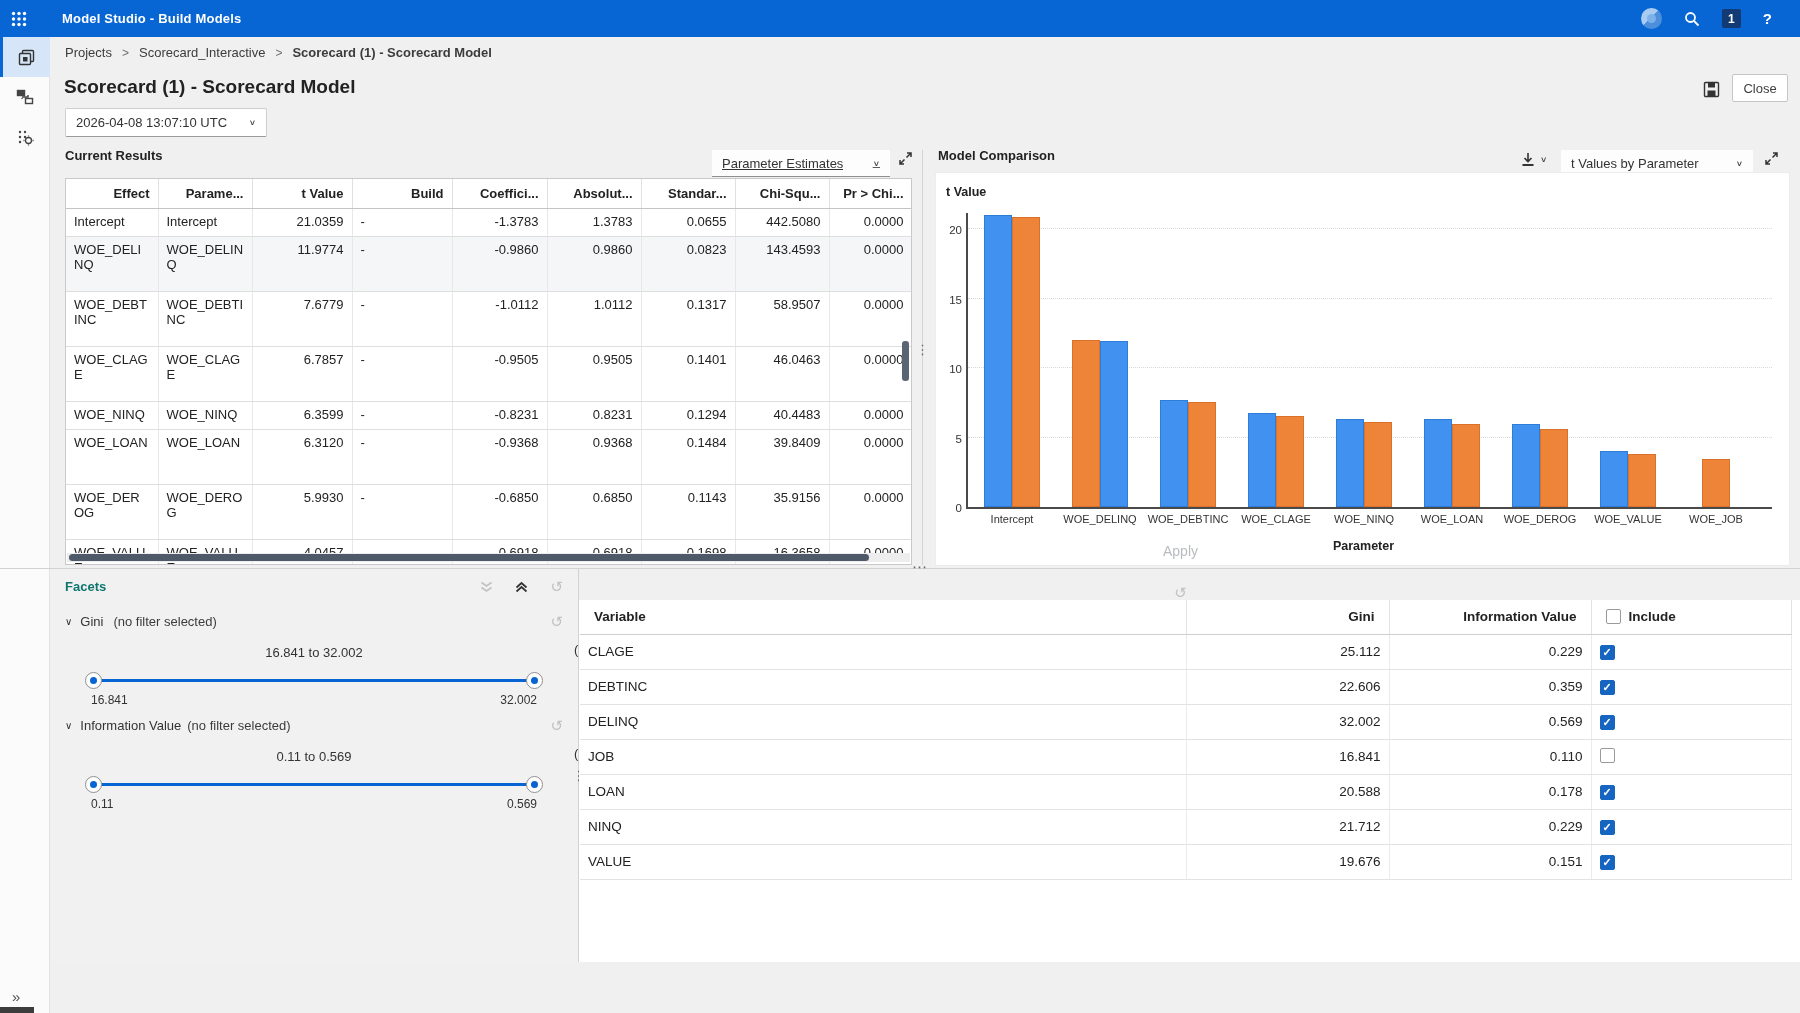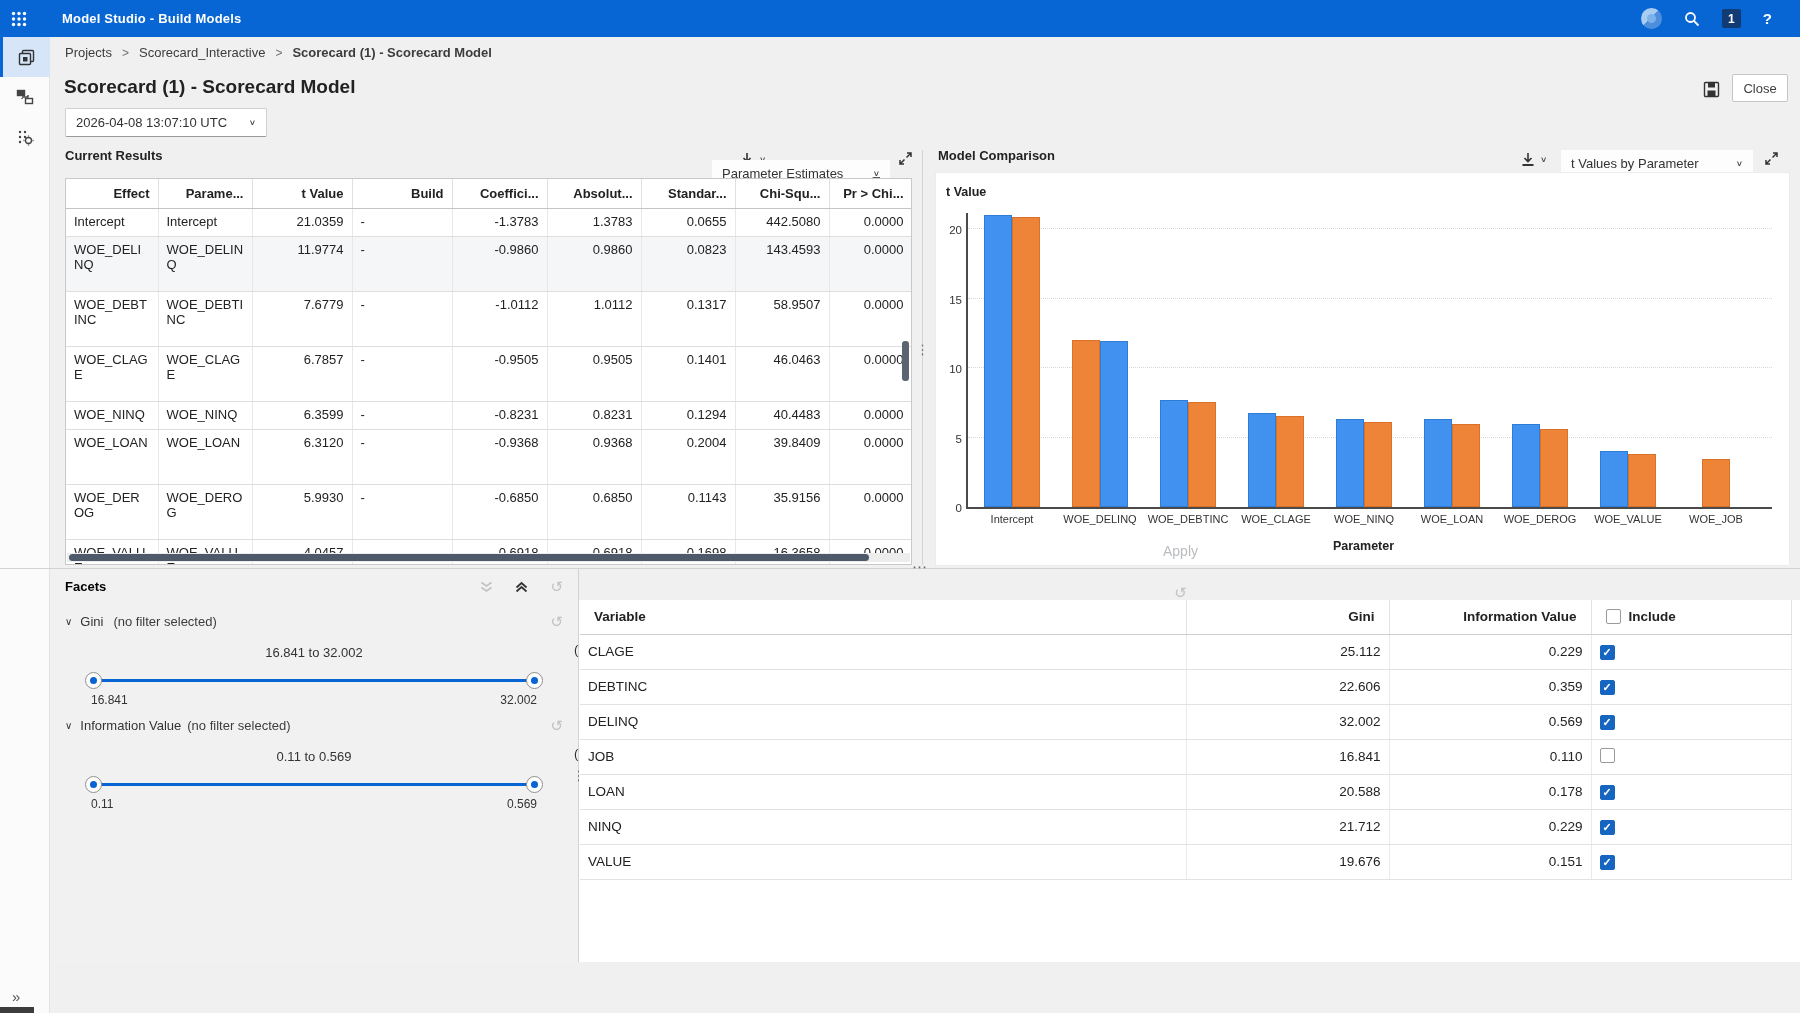--- a/index.html
+++ b/index.html
@@ -93,21 +93,21 @@
     border-top:1px dotted #d9d9d9; }
   .ytick { position:absolute; left:-28px; width:24px; text-align:right; font-size:11.5px; color:#333; }
   .bar { position:absolute; bottom:0; }
   .cat-label { position:absolute; font-size:11px; color:#333; text-align:center; top:300px; width:96px; }
   .chart-xtitle { position:absolute; left:0; top:366px; width:855px; text-align:center;
     font-size:12.5px; font-weight:bold; color:#222; }
 
   
   .facets { position:absolute; left:50px; top:569px; width:528px; height:393px; background:#f1f1f2; }
   .facets-header { position:absolute; left:15px; top:10px; width:498px; display:flex; align-items:center; }
-  .facets-header .ttl { font-size:13px; font-weight:bold; color:#000000; }
+  .facets-header .ttl { font-size:13px; font-weight:bold; color:#0f766e; }
   .facets-header .hicons { margin-left:auto; display:flex; gap:22px; align-items:center; }
   .dim { color:#c2c2c2 !important; }
   .facet-sec-head { position:absolute; left:15px; width:498px; display:flex; align-items:center;
     font-size:13px; color:#333; }
   .facet-sec-head .chevdown { font-size:10px; margin-right:8px; color:#333; cursor:pointer; }
   .facet-sec-head .reset { margin-left:auto; }
   .range-label { position:absolute; left:0; width:528px; text-align:center; font-size:13px; color:#333; }
   .facet-count { position:absolute; left:540px; font-size:13px; color:#333; transform:translateX(-100%); }
   .slider { position:absolute; left:35px; width:458px; height:18px; }
   .slider .track { position:absolute; left:14px; right:14px; top:8px; height:3px; background:#0764d2; }
@@ -232,21 +232,21 @@
 
 <div class="abs panel-label" style="left:65px; top:148px;">Current Results</div>
 
 <div class="abs icon-btn" style="left:740px; top:152px; gap:5px;">
   <svg width="14" height="15" viewBox="0 0 14 15" fill="none" stroke="#333" stroke-width="1.6">
     <path d="M7 1v8M3.5 6 7 9.5 10.5 6"></path>
       <path d="M1.5 13h11" stroke-width="2"></path>
   </svg>
   <span class="chev">∨</span>
 </div>
-<div class="abs flat-select" style="left: 712px; top: 160px; width: 178px; text-decoration: underline;">
+<div class="abs flat-select" style="left: 712px; top: 150px; width: 178px; text-decoration: underline;">
   <span style="white-space:nowrap; overflow:hidden;">Parameter Estimates</span>
 <span class="chev">∨</span>
   </div>
 
 <style>
 </style>
 <div class="abs icon-btn" style="left:899px; top:152px;">
   <svg width="13" height="13" viewBox="0 0 13 13" fill="none" stroke="#333" stroke-width="1.5">
     <path d="M8 1h4v4M12 1 7.5 5.5"></path>
       <path d="M5 12H1V8M1 12l4.5-4.5"></path>
@@ -335,21 +335,21 @@
           <td class="r">40.4483</td>
           <td class="r">0.0000</td>
         </tr>
         <tr style="height: 55px;">
           <td>WOE_LOAN</td>
           <td>WOE_LOAN</td>
           <td class="r">6.3120</td>
           <td>-</td>
           <td class="r">-0.9368</td>
           <td class="r">0.9368</td>
-          <td class="r">0.2004</td>
+          <td class="r">0.1484</td>
           <td class="r">39.8409</td>
           <td class="r">0.0000</td>
         </tr>
         <tr style="height: 55px;">
           <td>WOE_DEROG</td>
           <td>WOE_DEROG</td>
           <td class="r">5.9930</td>
           <td>-</td>
           <td class="r">-0.6850</td>
           <td class="r">0.6850</td>

